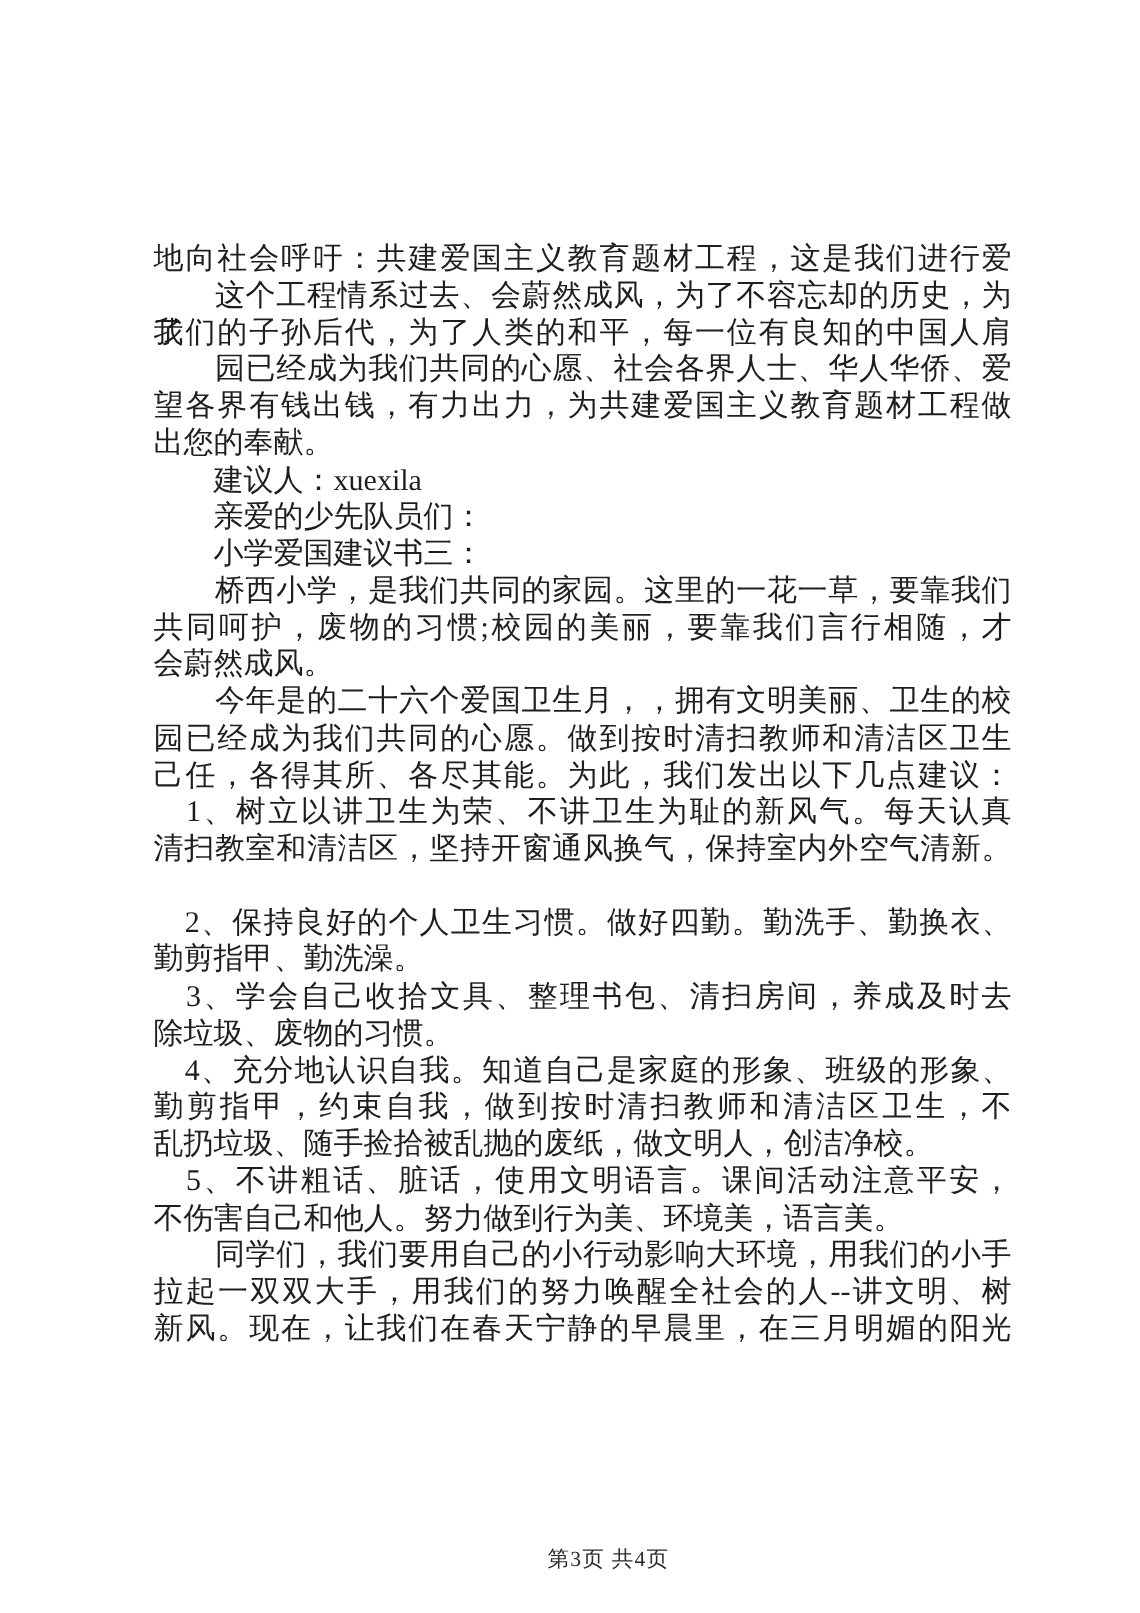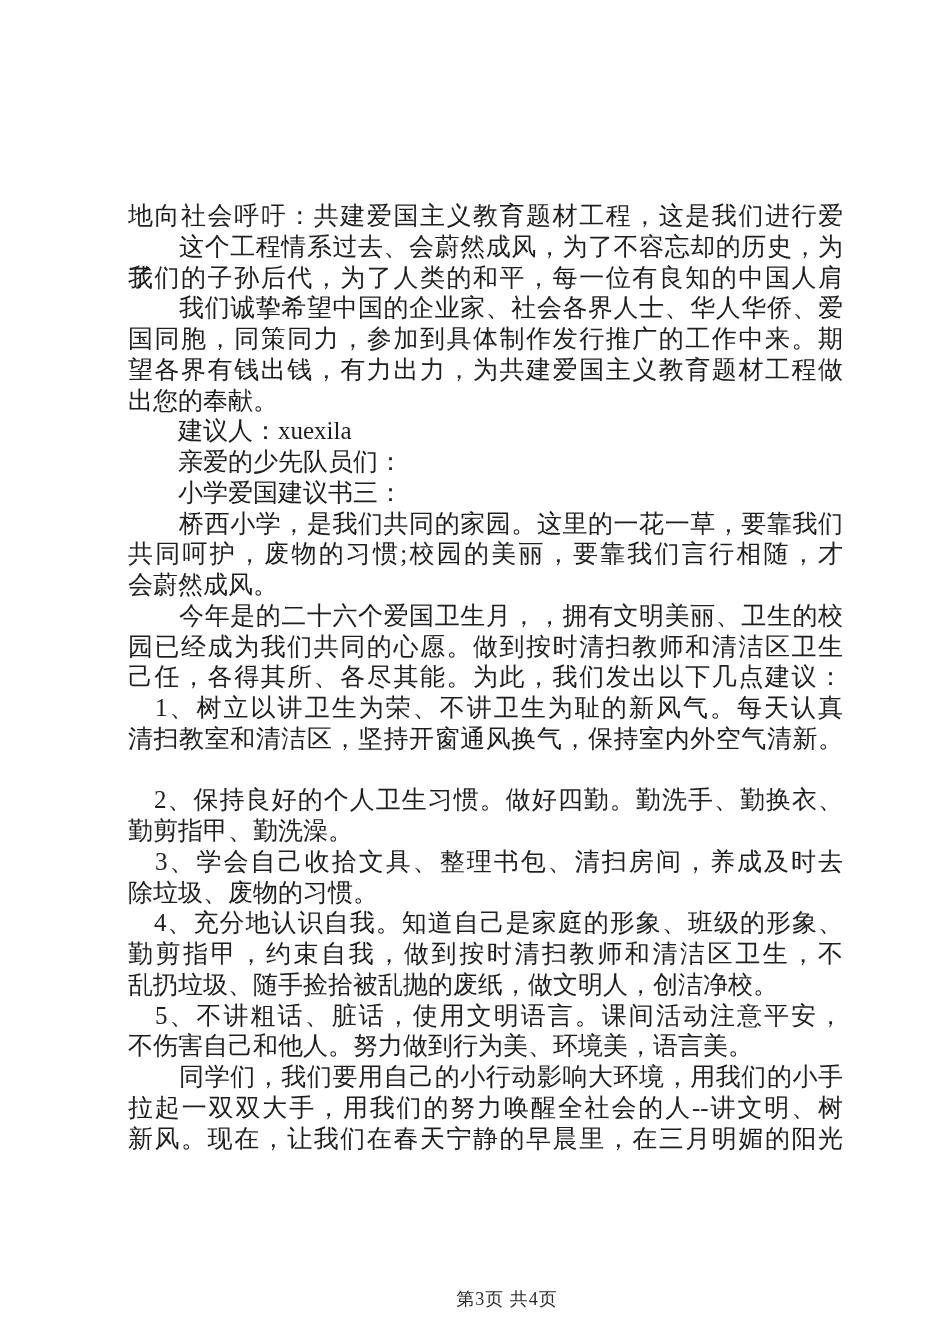--- a/index.html
+++ b/index.html
@@ -53,22 +53,21 @@
   }
 </style>
 </head>
 <body>
 
 <div class="page">
   <div class="text-block">
       <div class="line just">地向社会呼吁：共建爱国主义教育题材工程，这是我们进行爱</div>
       <div class="line just">　　这个工程情系过去、会蔚然成风，为了不容忘却的历史，为了</div>
       <div class="line just">我们的子孙后代，为了人类的和平，每一位有良知的中国人肩</div>
-      <div class="line just">　　我们诚挚希望中国的企业家、社会各界人士、华人华侨、爱</div>
-      <div class="line just">国同胞，同策同力，参加到具体制作发行推广的工作中来。期</div>
+      <div class="line just">　　园已经成为我们共同的心愿、社会各界人士、华人华侨、爱</div>
       <div class="line just">望各界有钱出钱，有力出力，为共建爱国主义教育题材工程做</div>
       <div class="line">出您的奉献。</div>
       <div class="line">　　建议人：xuexila</div>
       <div class="line">　　亲爱的少先队员们：</div>
       <div class="line">　　小学爱国建议书三：</div>
       <div class="line just">　　桥西小学，是我们共同的家园。这里的一花一草，要靠我们</div>
       <div class="line just">共同呵护，废物的习惯;校园的美丽，要靠我们言行相随，才</div>
       <div class="line">会蔚然成风。</div>
       <div class="line just">　　今年是的二十六个爱国卫生月，，拥有文明美丽、卫生的校</div>
       <div class="line just">园已经成为我们共同的心愿。做到按时清扫教师和清洁区卫生</div>

